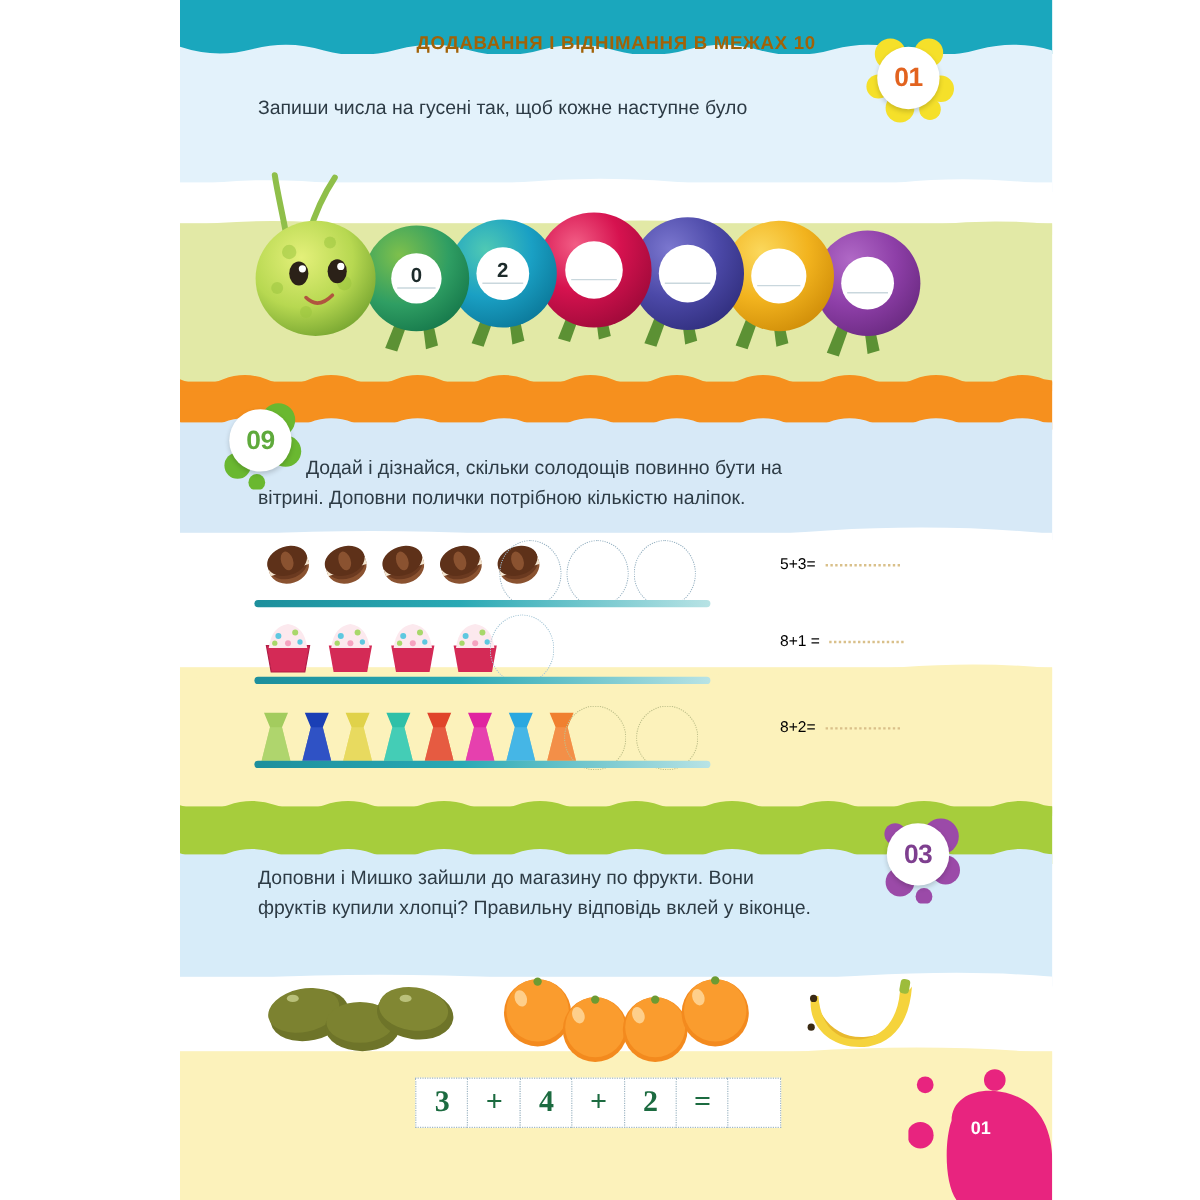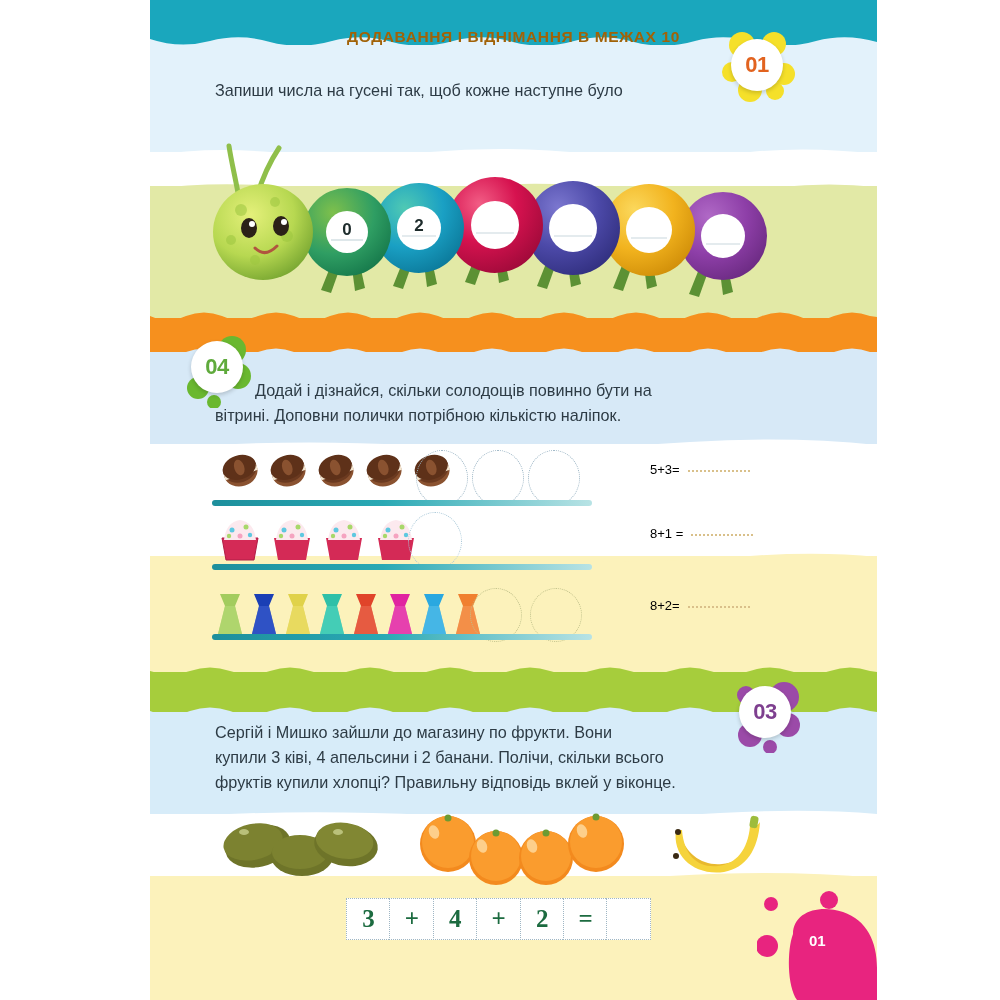--- a/index.html
+++ b/index.html
@@ -301,21 +301,21 @@
   <div class="badge" style="left:30px; top:330px;">
     <svg class="splat" viewBox="0 0 78 78">
       <g fill="#6ab830">
         <circle cx="52" cy="20" r="14"></circle>
         <circle cx="58" cy="46" r="13"></circle>
         <circle cx="18" cy="58" r="11"></circle>
         <circle cx="34" cy="72" r="7"></circle>
         <circle cx="38" cy="38" r="24"></circle>
       </g>
     </svg>
-    <div class="disc" style="color:#5faa3c;">04</div>
+    <div class="disc" style="color:#5faa3c;">09</div>
   </div>
 
   <div class="task-text" style="left:65px; top:378px;">
     <div style="text-indent:40px;">Додай і дізнайся, скільки солодощів повинно бути на</div>
     <div>вітрині. Доповни полички потрібною кількістю наліпок.</div>
   </div>
 
   <div class="shelf-row" style="top:448px; height:58px;">
     <svg width="260" height="46" style="position:absolute; left:62px; top:6px;" viewBox="0 0 260 46">
       <g>
@@ -467,22 +467,21 @@
         <circle cx="60" cy="50" r="12"></circle>
         <circle cx="22" cy="60" r="12"></circle>
         <circle cx="42" cy="72" r="7"></circle>
         <circle cx="38" cy="38" r="24"></circle>
       </g>
     </svg>
     <div class="disc" style="color:#7e3f8f;">03</div>
   </div>
 
   <div class="task-text" style="left:65px; top:720px;">
-    <div>Сергій і Мишко зайшли до магазину по фрукти. Вони</div>
-    <div>купили 3 ківі, 4 апельсини і 2 банани. Полічи, скільки всього</div>
+    <div>Доповни і Мишко зайшли до магазину по фрукти. Вони</div>
     <div>фруктів купили хлопці? Правильну відповідь вклей у віконце.</div>
   </div>
 
   <svg style="position:absolute; left:60px; top:812px;" width="600" height="76" viewBox="0 0 600 76">
 
     <g>
       <ellipse cx="48" cy="34" rx="33" ry="21" fill="#6e7429" transform="rotate(-12 48 34)"></ellipse>
       <ellipse cx="44" cy="29" rx="30" ry="18" fill="#7c8230" transform="rotate(-12 48 34)"></ellipse>
       <ellipse cx="92" cy="44" rx="31" ry="20" fill="#6e7429"></ellipse>
       <ellipse cx="90" cy="40" rx="28" ry="17" fill="#7c8230"></ellipse>

